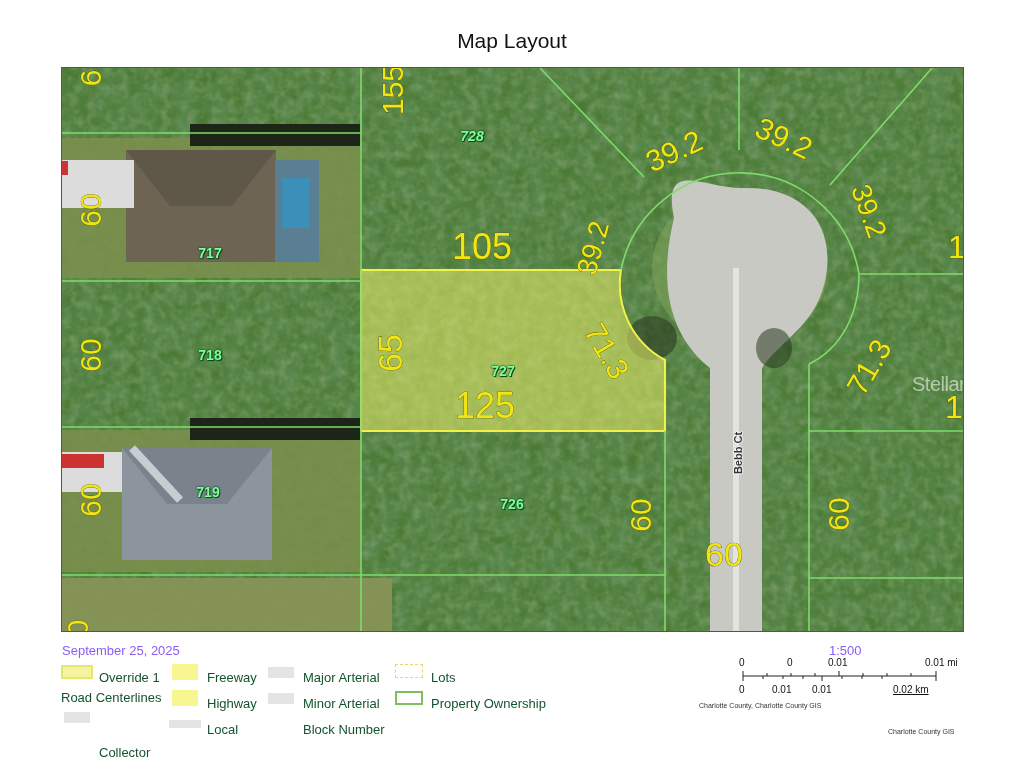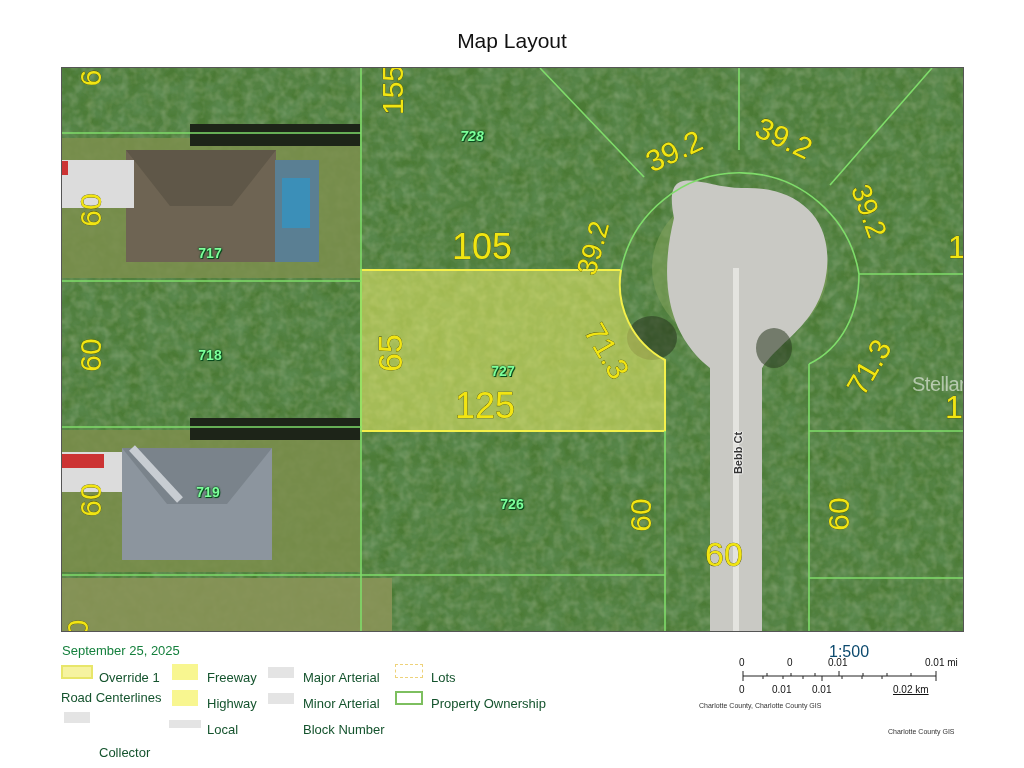--- a/index.html
+++ b/index.html
@@ -5,24 +5,24 @@
     html, body { margin: 0; padding: 0; background: #ffffff; }
     body { width: 1024px; height: 768px; position: relative; overflow: hidden; font-family: "Liberation Sans", sans-serif; }
     .title { position: absolute; top: 29px; left: 0; width: 1024px; text-align: center; font-size: 21px; color: #111; }
     .map-frame { position: absolute; left: 61px; top: 67px; width: 903px; height: 565px; overflow: hidden; border: 1px solid #555; box-sizing: border-box; }
     .map-frame svg { position: absolute; left: 0; top: 0; }
     .dim { font-family: "Liberation Sans", sans-serif; fill: #f2e512; stroke: #4a4a00; stroke-width: 0.6; paint-order: stroke; }
     .parcel-label { position: absolute; font-family: "Liberation Sans", sans-serif; font-size: 14px; font-weight: bold; color: #7dff9a; text-shadow: 0 0 2px #0a4d1e, 0 0 2px #0a4d1e, 1px 1px 0 #0a4d1e; transform: translate(-50%, -50%); }
     .street-label { position: absolute; font-family: "Liberation Sans", sans-serif; font-size: 11px; font-weight: bold; color: #333; text-shadow: 0 0 2px #fff, 0 0 2px #fff, 0 0 2px #fff; transform: translate(-50%,-50%) rotate(-90deg); white-space: nowrap; }
     .watermark { position: absolute; font-family: "Liberation Sans", sans-serif; font-size: 20px; color: rgba(255,255,255,0.55); letter-spacing: -0.5px; white-space: nowrap; }
 
-    .legend-date { position: absolute; left: 62px; top: 643px; font-size: 13px; color: #15803d; }
+    .legend-date { position: absolute; left: 62px; top: 643px; font-size: 13px; color: #8b5cf6; }
     .legend-item { position: absolute; font-size: 13px; color: #14532d; white-space: nowrap; }
     .swatch { position: absolute; }
-    .scale-title { position: absolute; left: 829px; top: 643px; font-size: 16px; color: #0c4a6e; }
+    .scale-title { position: absolute; left: 829px; top: 643px; font-size: 13px; color: #8b5cf6; }
     .scale-lbl { position: absolute; font-size: 10px; color: #111; white-space: nowrap; }
     .credit { position: absolute; font-size: 7px; color: #333; white-space: nowrap; }
   </style>
 </head>
 <body>
 
 <div class="title">Map Layout</div>
 
 <div class="map-frame">
   <svg width="903" height="565" viewBox="0 0 903 565">

